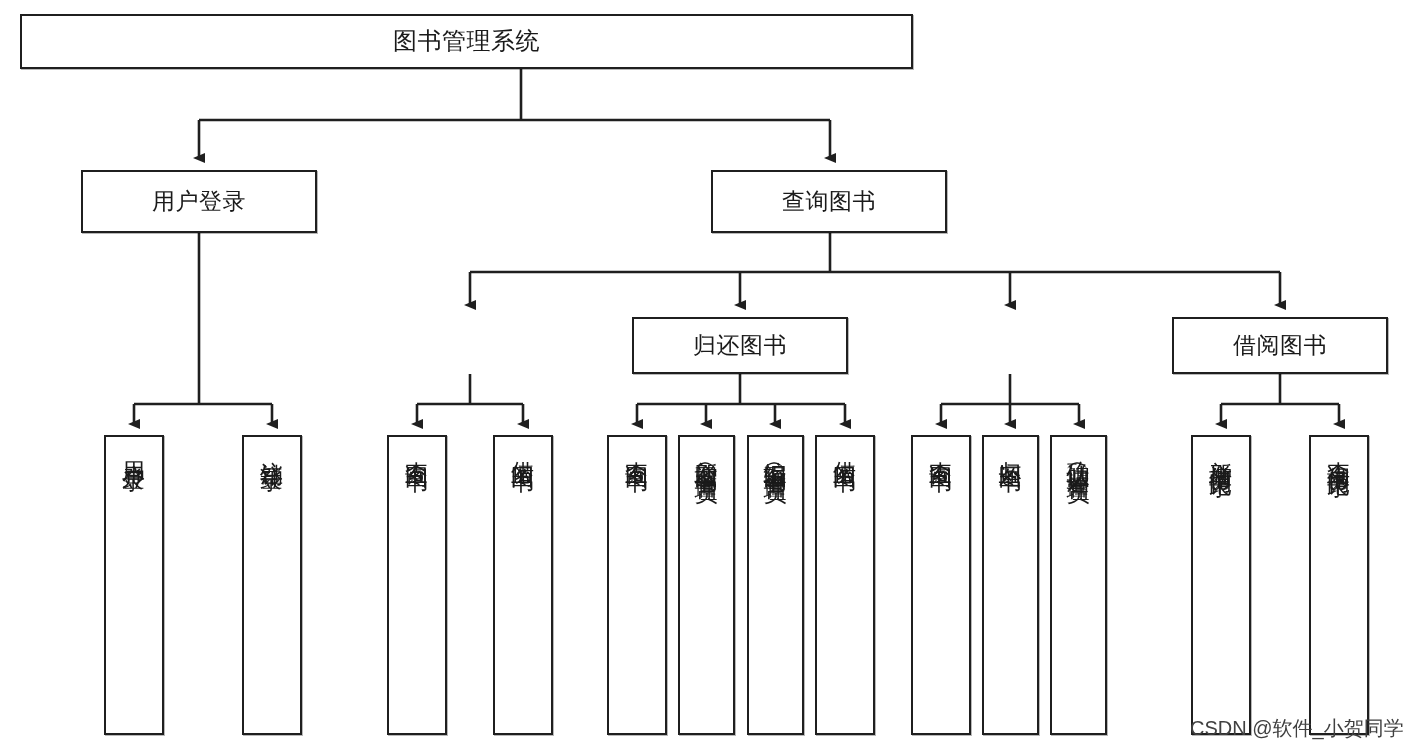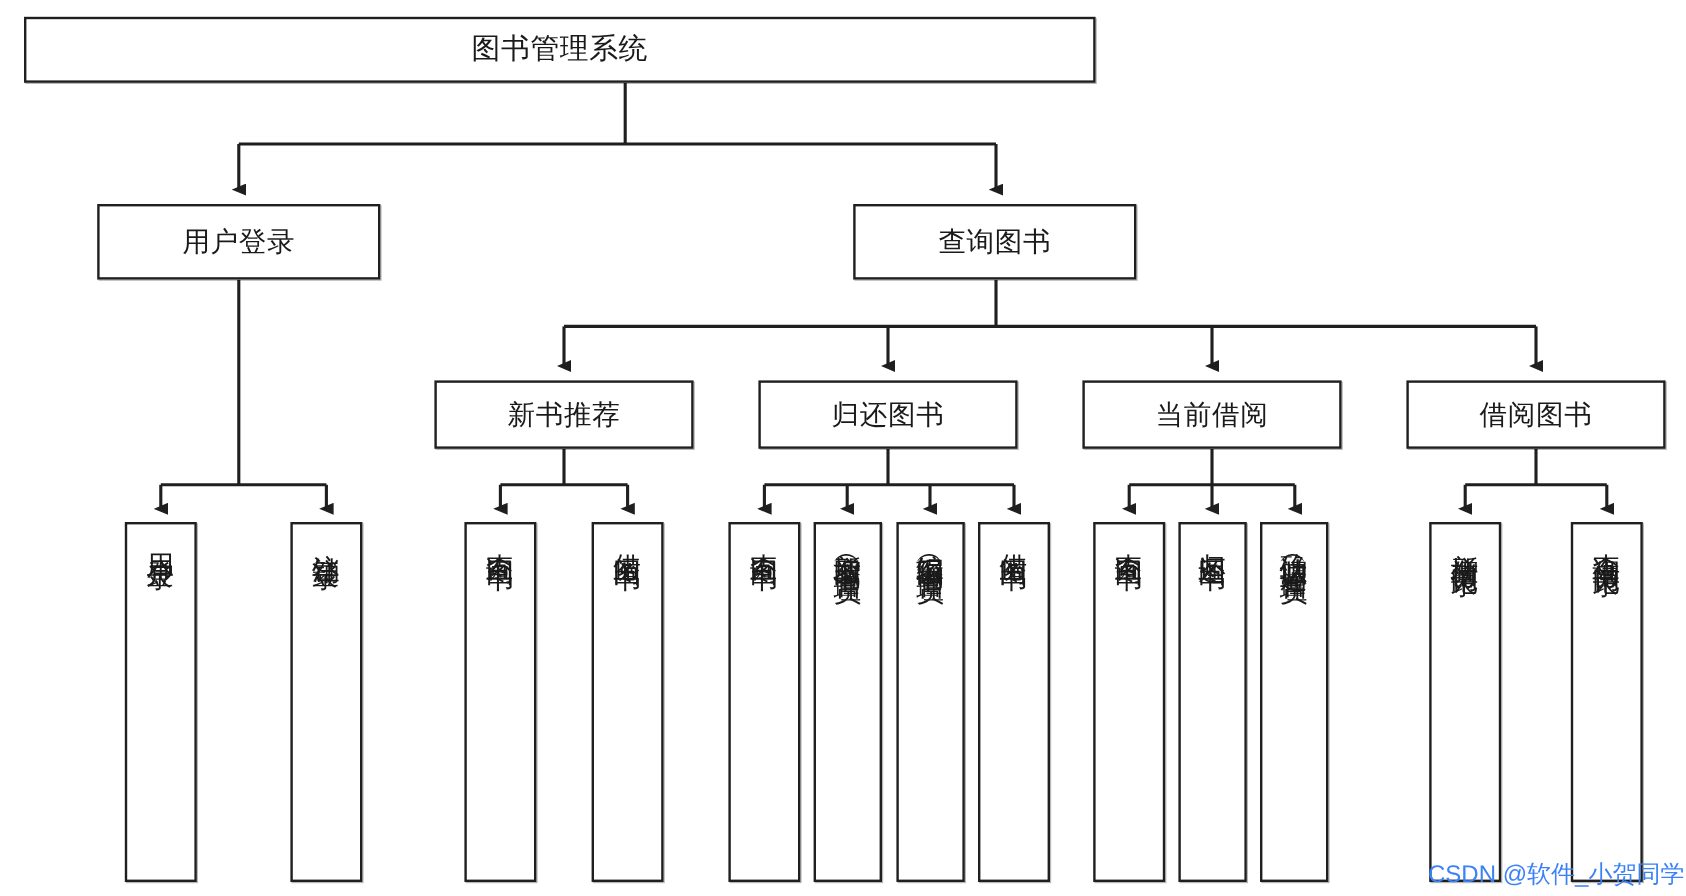--- a/index.html
+++ b/index.html
@@ -53,21 +53,21 @@
     writing-mode: vertical-rl;
     text-orientation: upright;
     font-size: 23px;
     line-height: 1.22;
     letter-spacing: 3px;
     margin: 0 auto;
   }
   .watermark {
     position: absolute;
     font-size: 20px;
-    color: #3b82f6;
+    color: #404040;
     white-space: nowrap;
     font-family: "Liberation Sans", "DejaVu Sans", sans-serif;
   }
 </style>
 </head>
 <body>
 
 <div id="canvas">
 
   <svg id="wires" viewBox="0 0 1405 747">
@@ -124,28 +124,22 @@
     <span class="label">图书管理系统</span>
   </div>
 
   <div class="node horiz" style="left:81px; top:170px; width:236px; height:63px;">
     <span class="label">用户登录</span>
   </div>
   <div class="node horiz" style="left:711px; top:170px; width:236px; height:63px;">
     <span class="label">查询图书</span>
   </div>
 
-  <div class="node horiz" style="left:362px; top:317px; width:216px; height:57px;">
-    <span class="label">新书推荐</span>
-  </div>
   <div class="node horiz" style="left:632px; top:317px; width:216px; height:57px;">
     <span class="label">归还图书</span>
-  </div>
-  <div class="node horiz" style="left:902px; top:317px; width:216px; height:57px;">
-    <span class="label">当前借阅</span>
   </div>
   <div class="node horiz" style="left:1172px; top:317px; width:216px; height:57px;">
     <span class="label">借阅图书</span>
   </div>
 
   <div class="node vert" style="left:104px; top:435px; width:60px; height:300px;">
     <span class="label">用户登录</span>
   </div>
   <div class="node vert" style="left:242px; top:435px; width:60px; height:300px;">
     <span class="label">注销登录</span>

